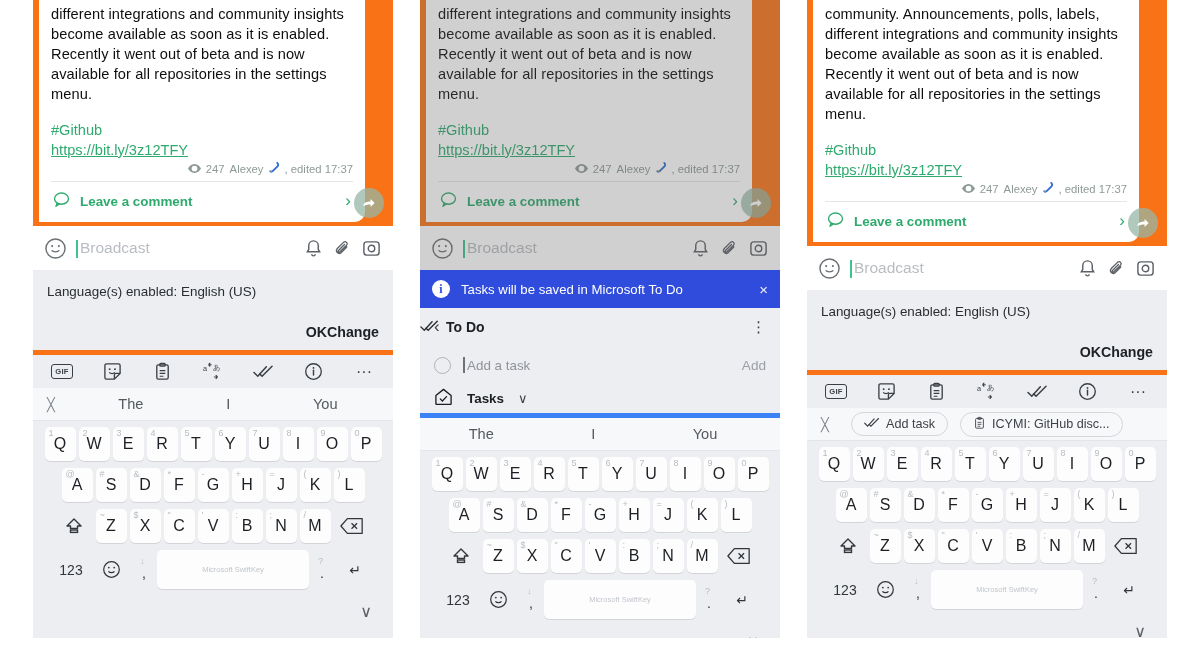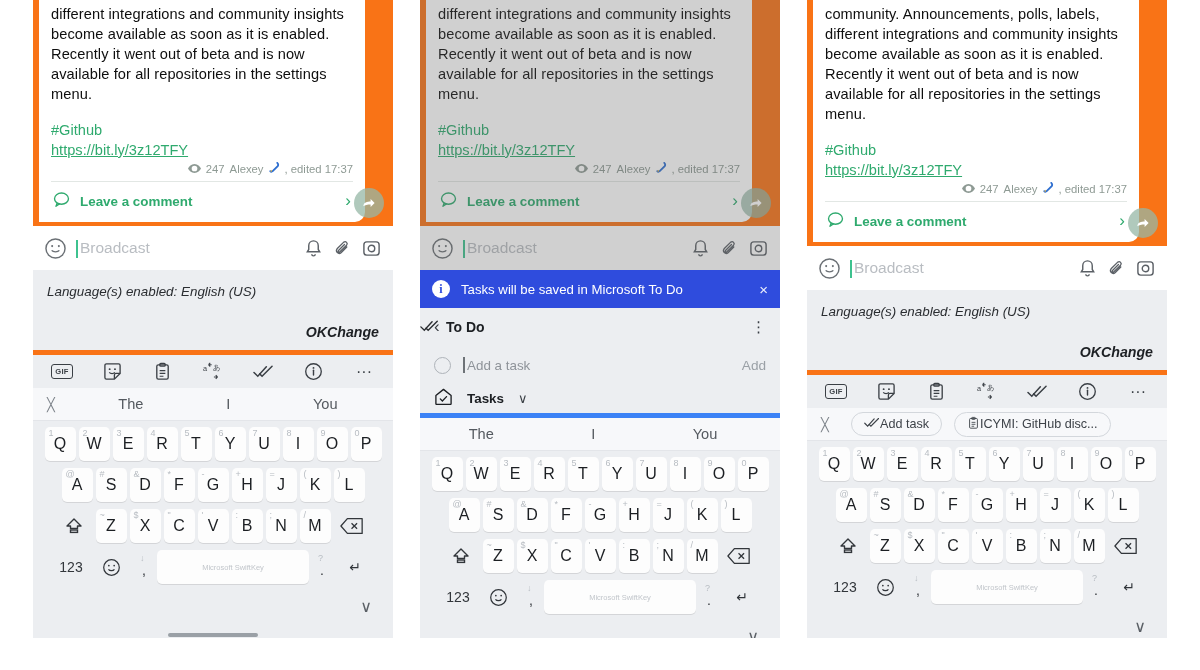--- a/index.html
+++ b/index.html
@@ -79,21 +79,21 @@
     gap: 11px; padding: 0 12px; font-size: 13.2px;
   }
   .notice .info-dot {
     width: 18px; height: 18px; border-radius: 50%; background:#fff; color:#2f4cdd;
     font-size: 12px; font-weight: bold; display:flex; align-items:center; justify-content:center;
     font-family: "Liberation Serif", serif;
   }
   .notice .x { margin-left:auto; font-size: 15px; opacity:.9; }
 
   
-  .lang-strip { background:#eceef1; height: 80px; position: relative; padding: 14px 14px 0 14px; font-style: italic; }
+  .lang-strip { background:#eceef1; height: 80px; position: relative; padding: 14px 14px 0 14px; }
   .lang-txt { font-size: 13.4px; color:#2a2d31; }
   .lang-actions {
     position:absolute; right: 14px; bottom: 10px;
     display:flex; font-size: 14.2px; font-weight: bold; color:#1d2024;
   }
   .tooltip {
     position:absolute; right: 62px; bottom: 8px; background:#3f62e0; color:#fff;
     font-size: 12.6px; padding: 7px 11px; border-radius: 3px; white-space: nowrap;
   }
   .tooltip::after{
@@ -119,37 +119,37 @@
     background:#f7f8fa; height: 33px; display:flex; align-items:center;
     padding: 0 14px; color:#5c6168; font-size: 14.6px; border-bottom:1px solid #e3e5e9;
   }
   .suggest .closer { width: 30px; color:#7d838a; font-size: 13px;}
   .suggest .words { flex:1; display:flex; justify-content: space-around; }
   .suggest .words span { color:#54595f; }
   .suggest.plain { padding-left: 0; }
   .chips { display:flex; gap: 12px; align-items:center; }
   .chip {
     border:1px solid #d3d7dc; border-radius: 14px; padding: 3px 12px;
-    font-size: 12.6px; color:#3d4248; display:flex; align-items:center; 
+    font-size: 12.6px; color:#3d4248; display:flex; align-items:center; gap:6px;
     background:#f7f8fa;
   }
 
   
   .kb { background:#eceef1; padding: 6px 3px 0 3px; }
   .kb-row { display:flex; justify-content:center; align-items:center; margin-bottom: 7px; }
   .key {
     background:#fdfdfd; border-radius:5px; width:31px; height:34px; margin:0 1.5px;
     position:relative; display:flex; align-items:center; justify-content:center;
     font-size:16px; color:#1c1f23; box-shadow:0 1px 0 rgba(0,0,0,.10);
   }
   .key .sup {
     position:absolute; top:1px; left:4px; font-size:9px; color:#b7bcc2;
   }
   .space {
-    background:#fdfdfd; border-radius:5px; height:34px; flex: 0 0 152px;
+    background:#fdfdfd; border-radius:5px; height:39px; flex: 0 0 152px;
     display:flex; align-items:center; justify-content:center;
     font-size:7.5px; color:#c2c6cb; box-shadow:0 1px 0 rgba(0,0,0,.10);
   }
   .fnkey {
     width:40px; height:34px; display:flex; align-items:center; justify-content:center;
     font-size:14px; color:#32363b;
   }
   .punct { width: 26px; height:34px; position:relative; display:flex; align-items:flex-end;
            justify-content:center; font-size:14px; color:#32363b; padding-bottom:6px;}
   .punct .sup { position:absolute; top:3px; left:50%; margin-left:-4px; font-size:9px; color:#b7bcc2;}

